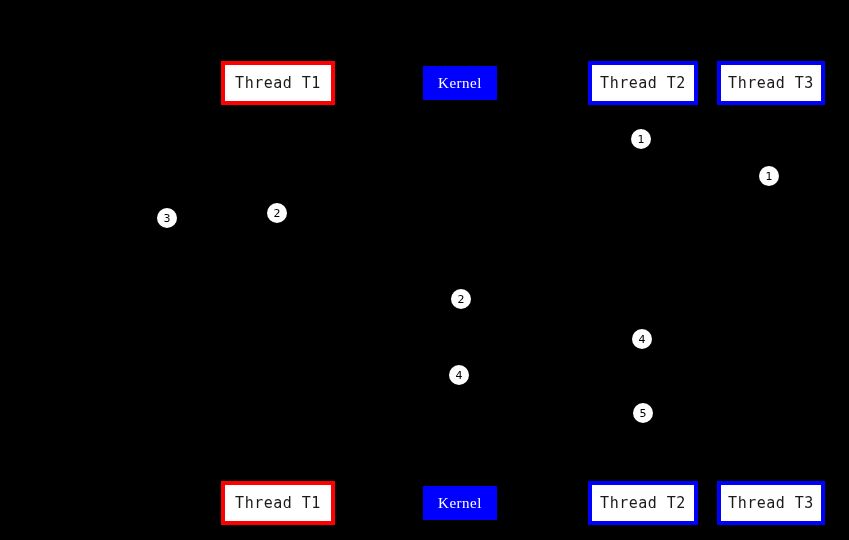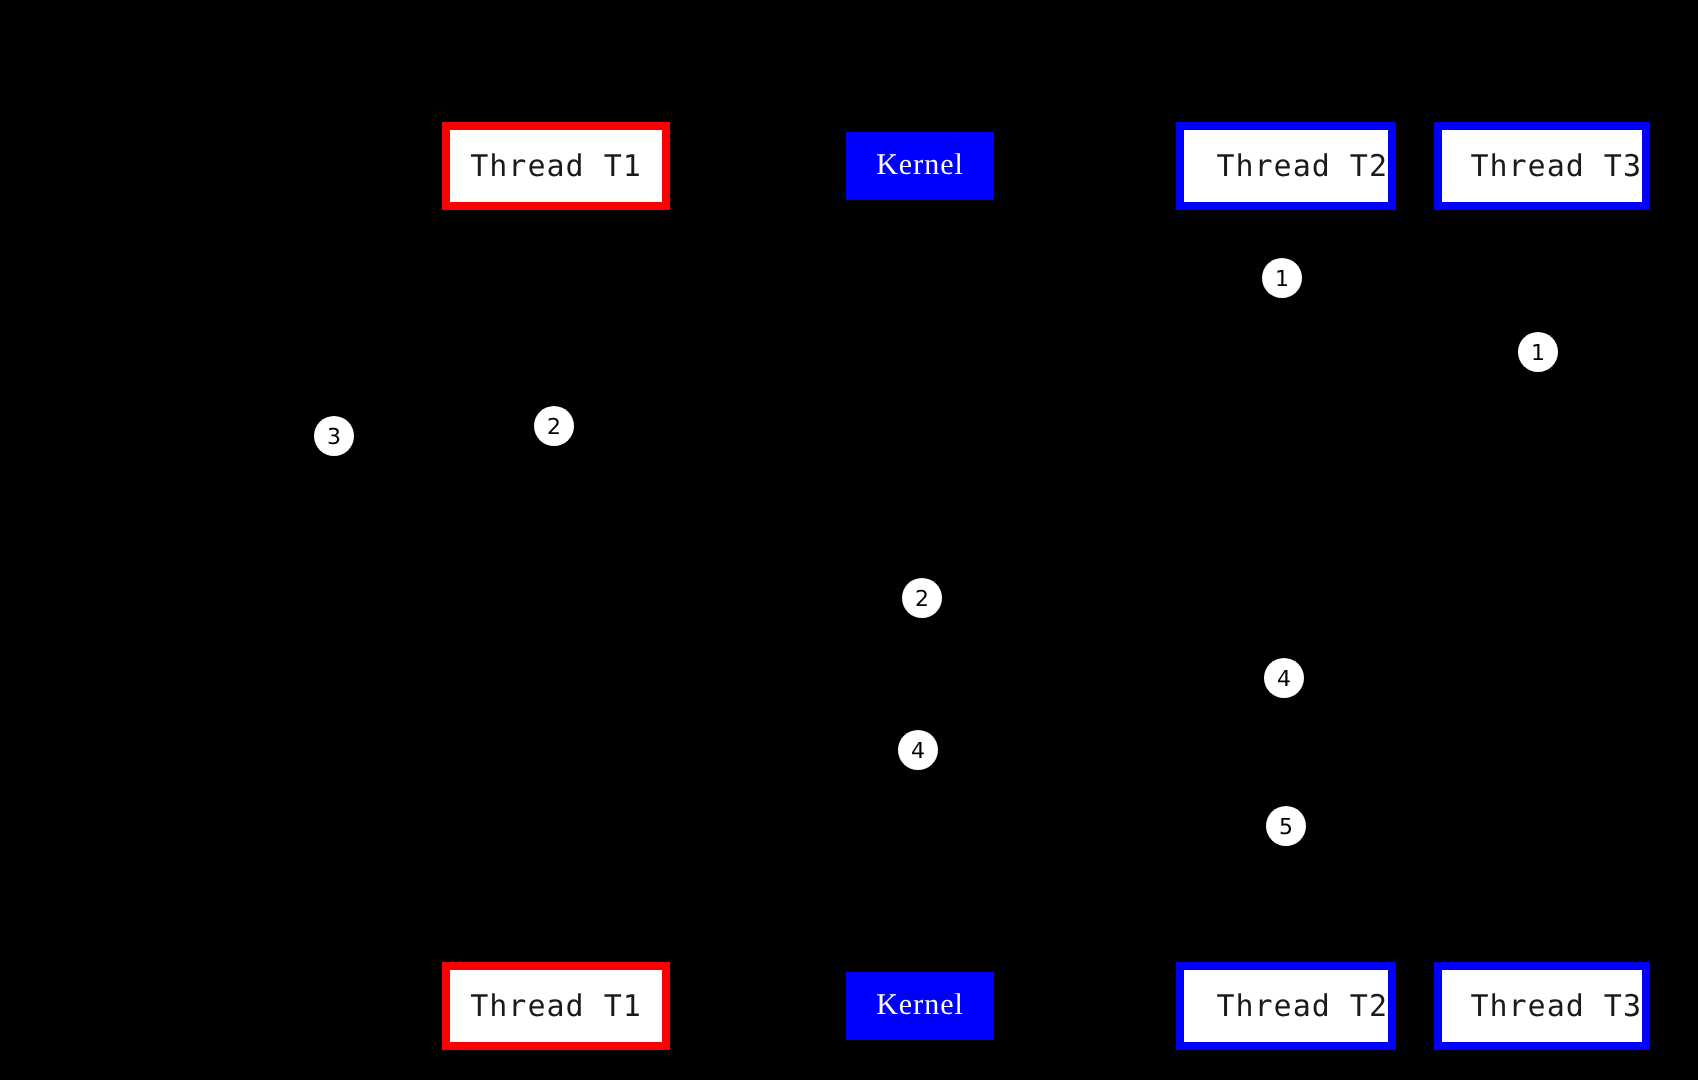--- a/index.html
+++ b/index.html
@@ -37,21 +37,20 @@
   }
   .box-red {
     background: #ffffff;
     border: 4px solid #ff0000;
     color: #1a1a1a;
   }
   .box-blue-outline {
     background: #ffffff;
     border: 4px solid #0000ff;
     color: #1a1a1a;
-    justify-content: flex-end;
   }
   .box-blue-fill {
     background: #0000ff;
     border: 1px solid #0000ff;
     color: #ffffff;
     font-family: Liberation Serif, serif;
   }
 
   
   .marker {

